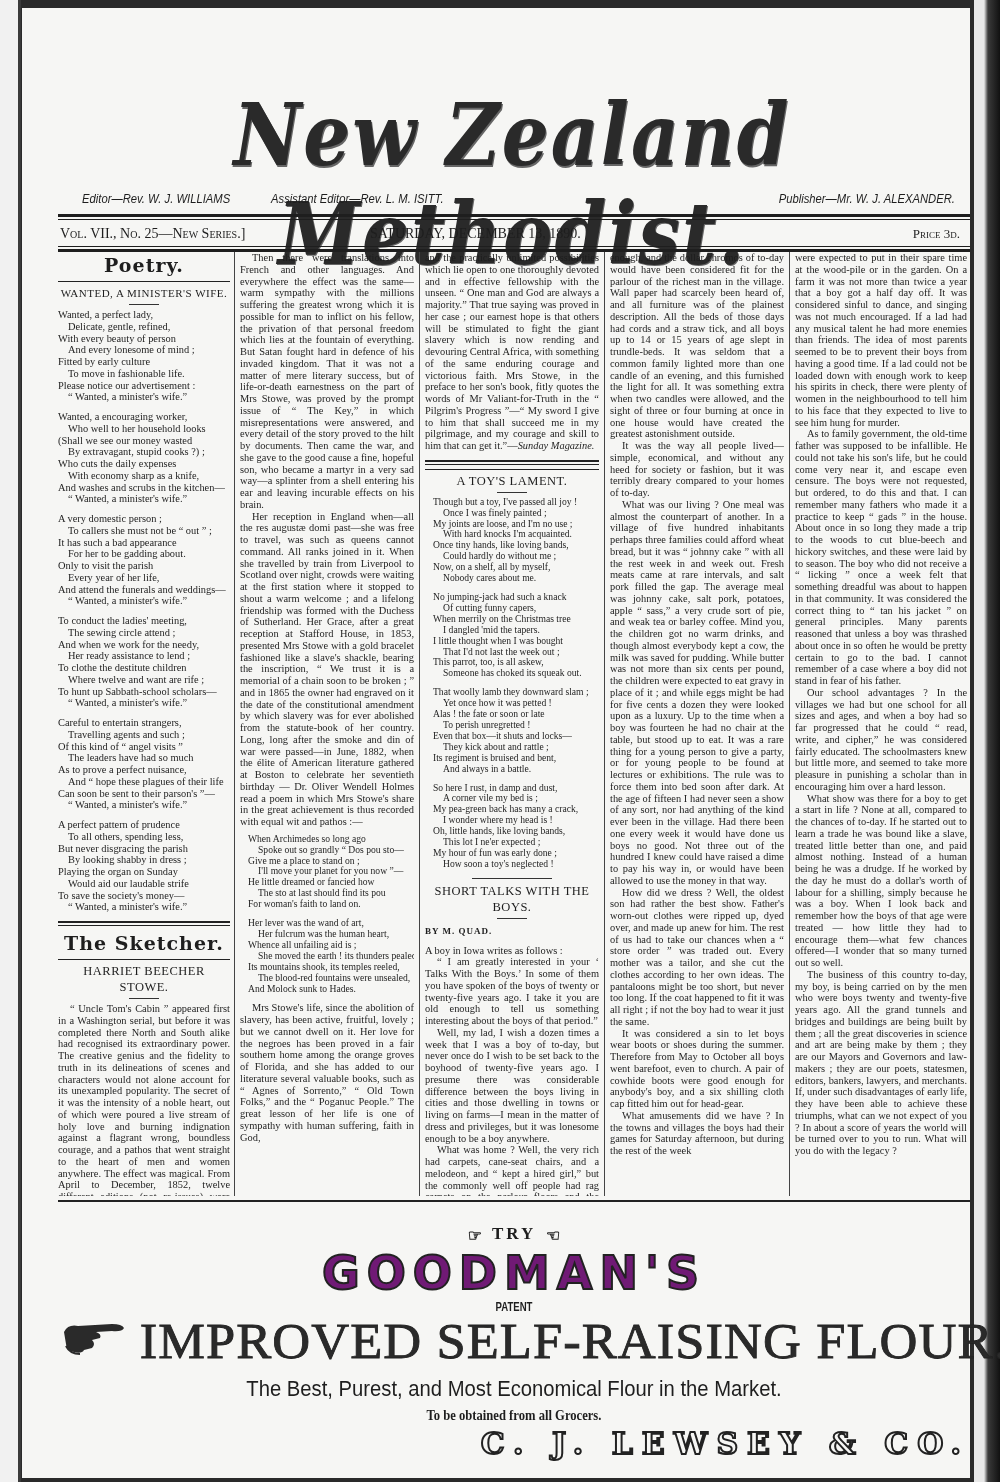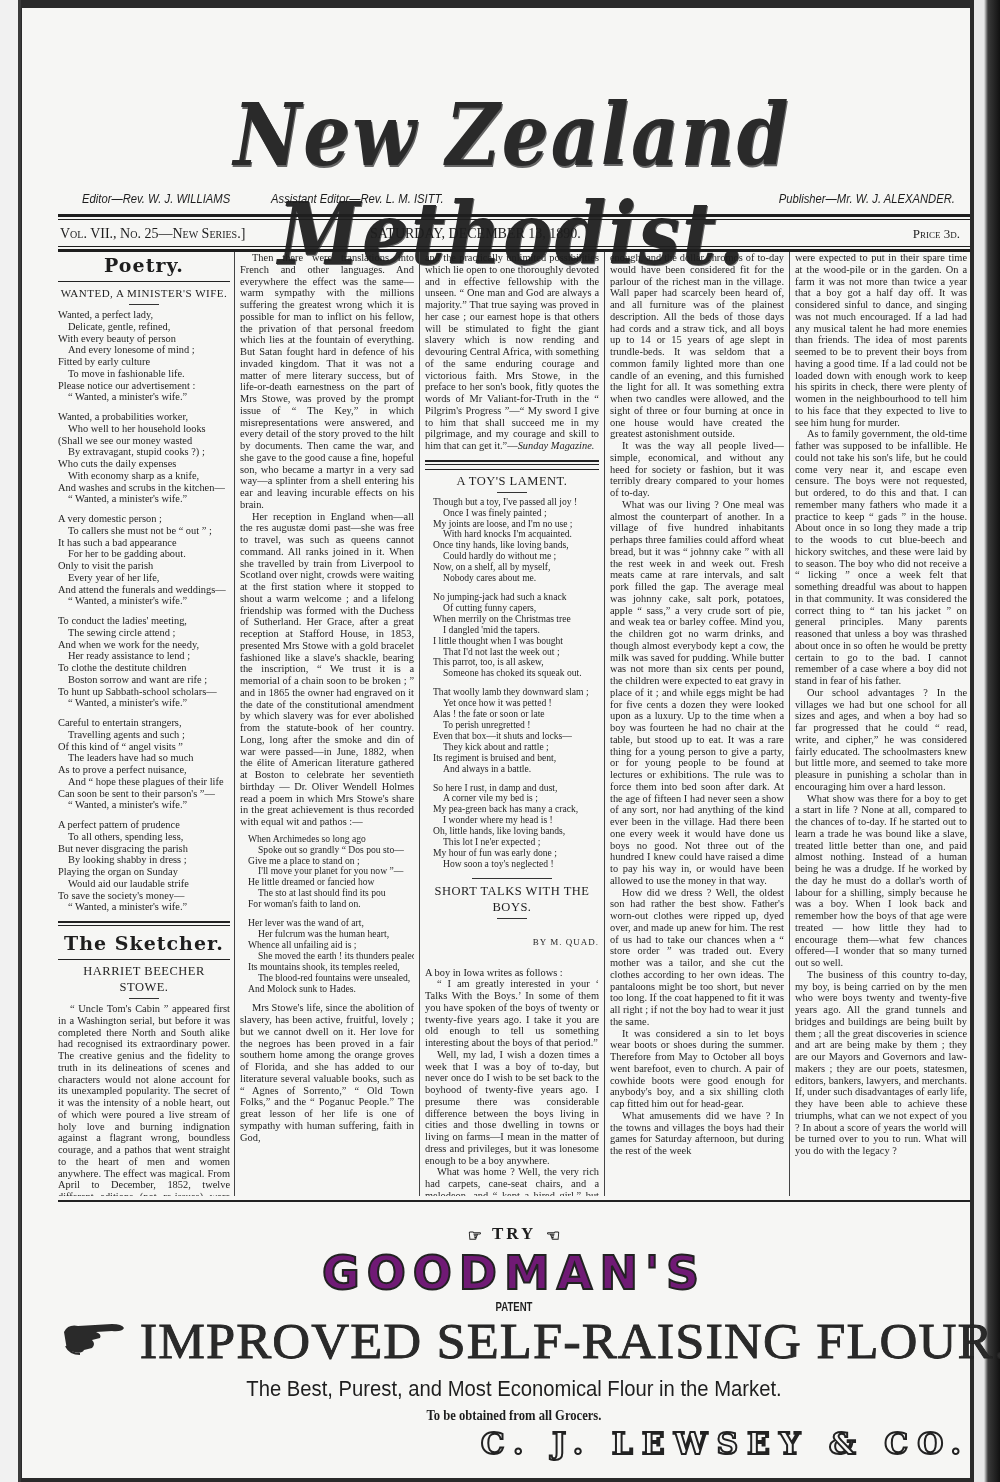--- a/index.html
+++ b/index.html
@@ -60,21 +60,21 @@
     font-size: 10.4px; line-height: 11.75px; text-align: justify;
   }
   .col-divider { position: absolute; top: 0; width: 1px; height: 944px; background: #444; }
   .col p { margin: 0; text-indent: 12px; }
   .col p.noindent { text-indent: 0; }
   .sec-head {
     text-align: center; font-family: "DejaVu Serif", serif; font-weight: bold;
     font-size: 19px; line-height: 26px; letter-spacing: 1px;
   }
   .art-title { text-align: center; font-size: 12.5px; line-height: 16px; letter-spacing: 0.5px; margin: 2px 0; }
-  .byline { text-align: right; font-size: 9px; letter-spacing: 1px; margin: 18px 0; }
+  .byline { text-align: left; font-size: 9px; letter-spacing: 1px; margin: 7px 0; font-weight: bold; }
   .short-rule { width: 30px; height: 1px; background: #333; margin: 3px auto 4px; }
   .double-rule { border-top: 2px solid #222; border-bottom: 1px solid #222; height: 2px; margin: 4px 0; }
   .single-rule { height: 1px; background: #222; margin: 3px 0; }
   .verse { margin: 0 0 8px 0; text-align: left; }
   .verse .ln { display: block; white-space: nowrap; }
   .verse .ind { padding-left: 10px; }
   .verse.small { font-size: 9.6px; line-height: 10.9px; margin-left: 8px; }
   .it { font-style: italic; }
 
   .ad { position: absolute; left: 36px; width: 912px; top: 1192px; height: 270px; }
@@ -143,21 +143,21 @@
             <span class="ln">Wanted, a perfect lady,</span>
             <span class="ln ind">Delicate, gentle, refined,</span>
             <span class="ln">With every beauty of person</span>
             <span class="ln ind">And every lonesome of mind ;</span>
             <span class="ln">Fitted by early culture</span>
             <span class="ln ind">To move in fashionable life.</span>
             <span class="ln">Please notice our advertisement :</span>
             <span class="ln ind">“ Wanted, a minister's wife.”</span>
           </div>
           <div class="verse">
-            <span class="ln">Wanted, a probabilities worker,</span>
+            <span class="ln">Wanted, a encouraging worker,</span>
             <span class="ln ind">Who well to her household looks</span>
             <span class="ln">(Shall we see our money wasted</span>
             <span class="ln ind">By extravagant, stupid cooks ?) ;</span>
             <span class="ln">Who cuts the daily expenses</span>
             <span class="ln ind">With economy sharp as a knife,</span>
             <span class="ln">And washes and scrubs in the kitchen—</span>
             <span class="ln ind">“ Wanted, a minister's wife.”</span>
           </div>
           <div class="verse">
             <span class="ln">A very domestic person ;</span>
@@ -168,21 +168,21 @@
             <span class="ln ind">Every year of her life,</span>
             <span class="ln">And attend the funerals and weddings—</span>
             <span class="ln ind">“ Wanted, a minister's wife.”</span>
           </div>
           <div class="verse">
             <span class="ln">To conduct the ladies' meeting,</span>
             <span class="ln ind">The sewing circle attend ;</span>
             <span class="ln">And when we work for the needy,</span>
             <span class="ln ind">Her ready assistance to lend ;</span>
             <span class="ln">To clothe the destitute children</span>
-            <span class="ln ind">Boston sorrow and want are rife ;</span>
+            <span class="ln ind">Where twelve and want are rife ;</span>
             <span class="ln">To hunt up Sabbath-school scholars—</span>
             <span class="ln ind">“ Wanted, a minister's wife.”</span>
           </div>
           <div class="verse">
             <span class="ln">Careful to entertain strangers,</span>
             <span class="ln ind">Travelling agents and such ;</span>
             <span class="ln">Of this kind of “ angel visits ”</span>
             <span class="ln ind">The leaders have had so much</span>
             <span class="ln">As to prove a perfect nuisance,</span>
             <span class="ln ind">And “ hope these plagues of their life</span>

